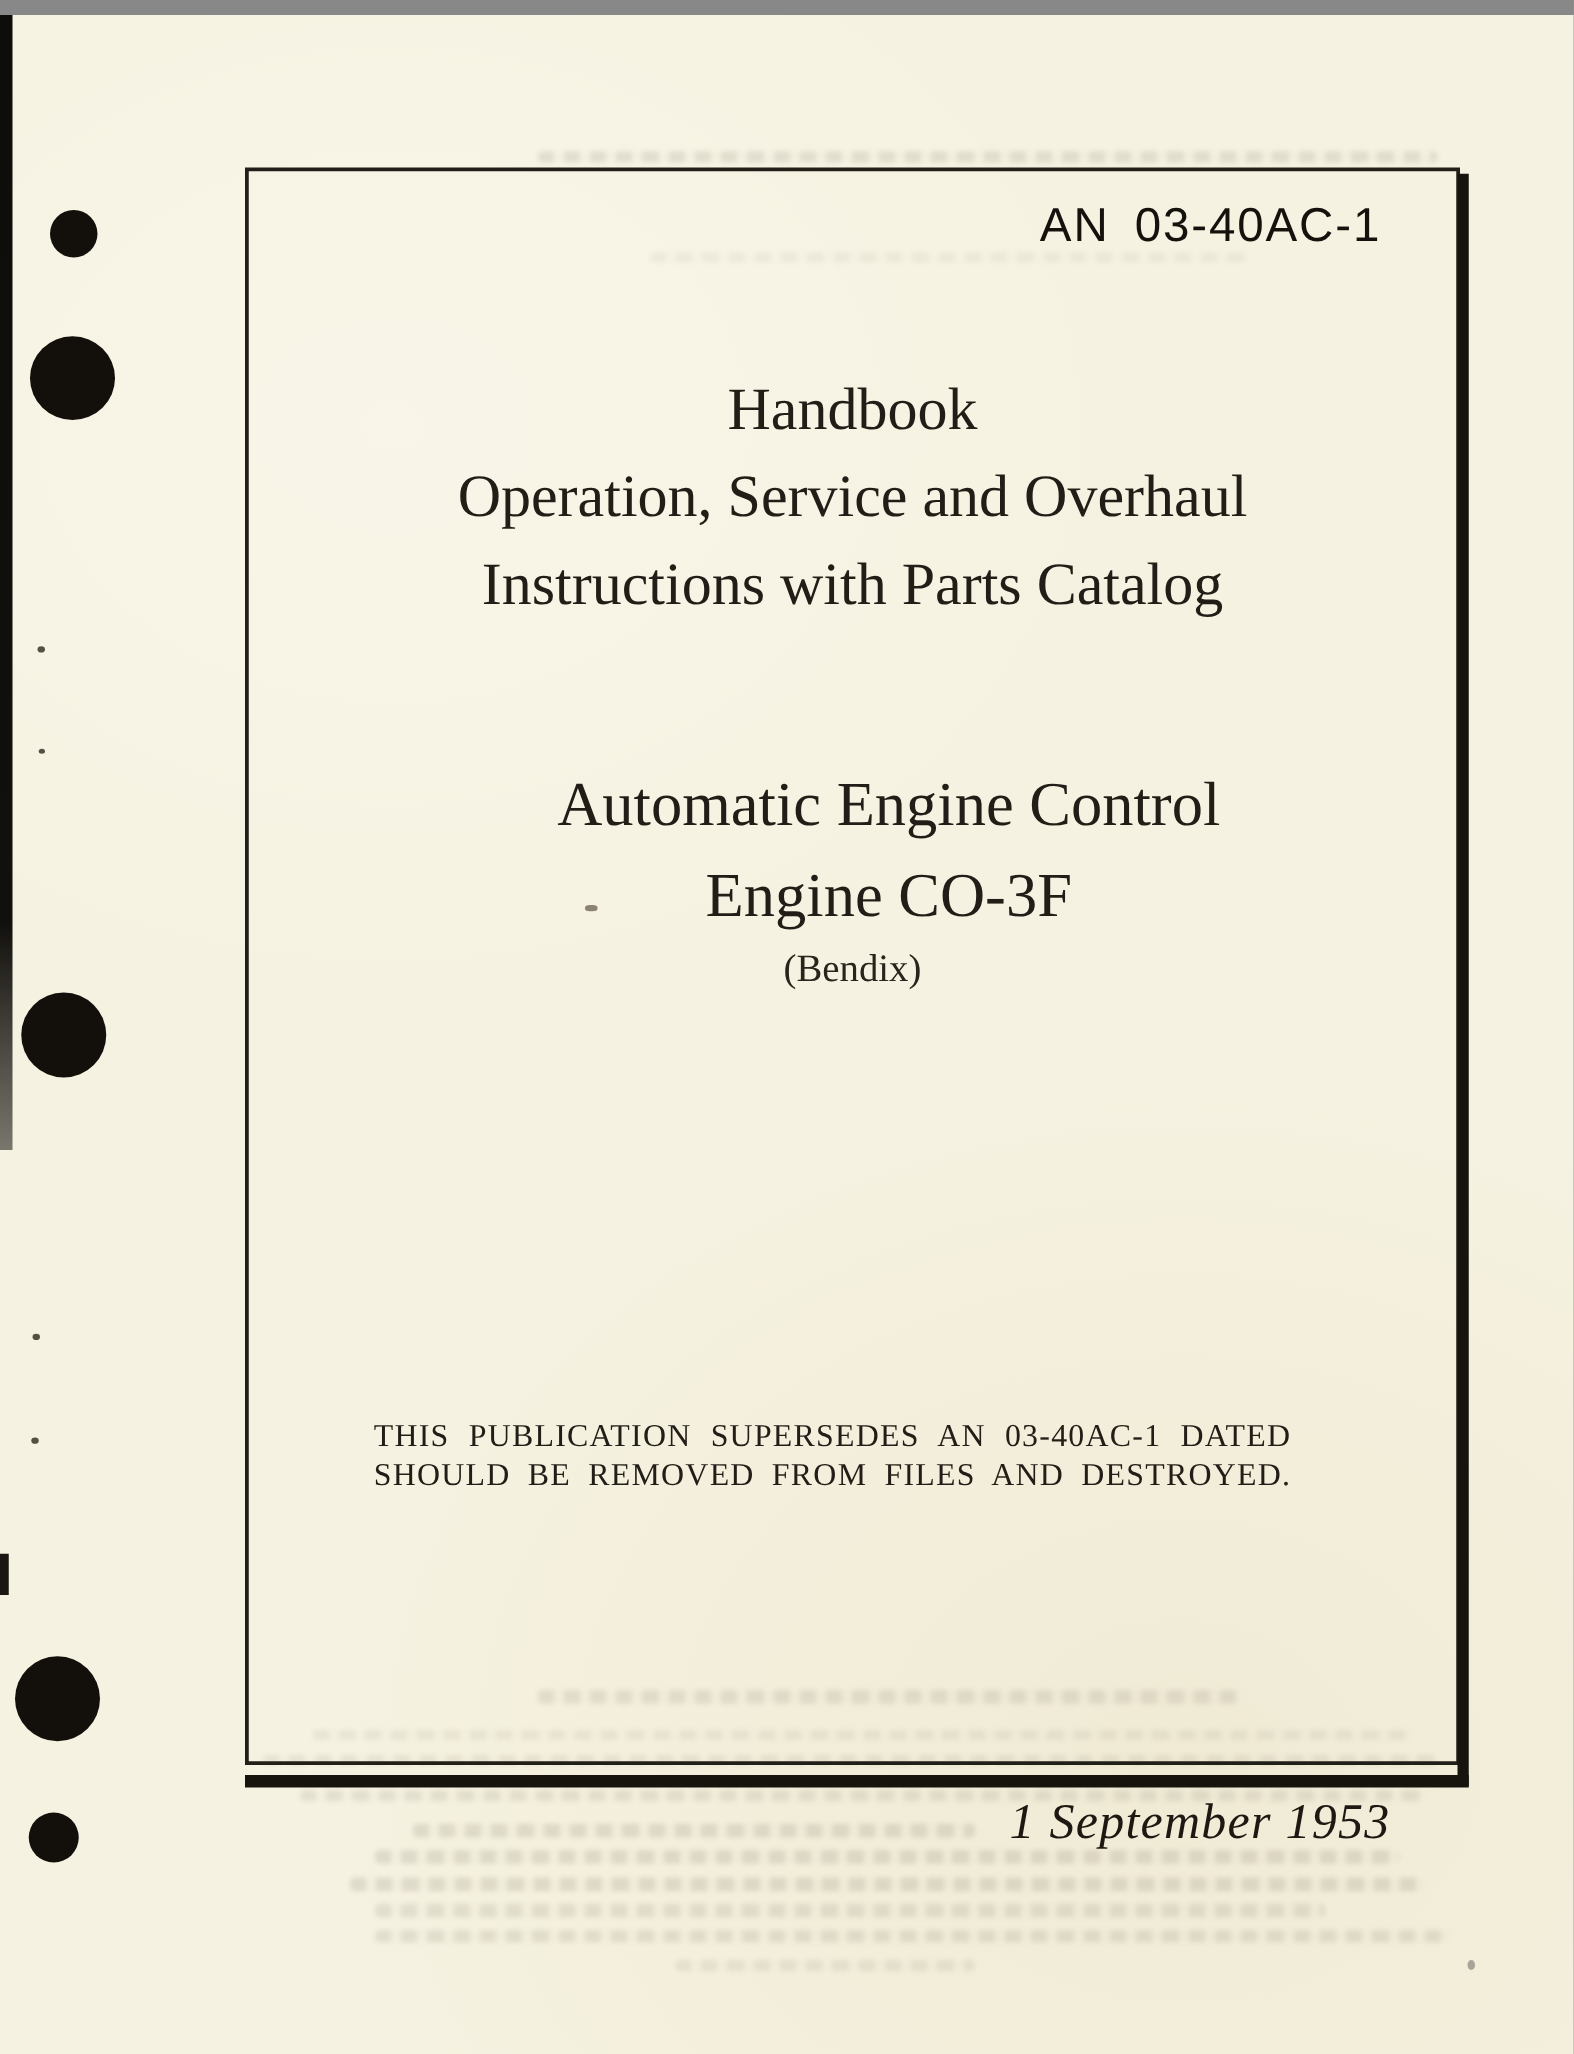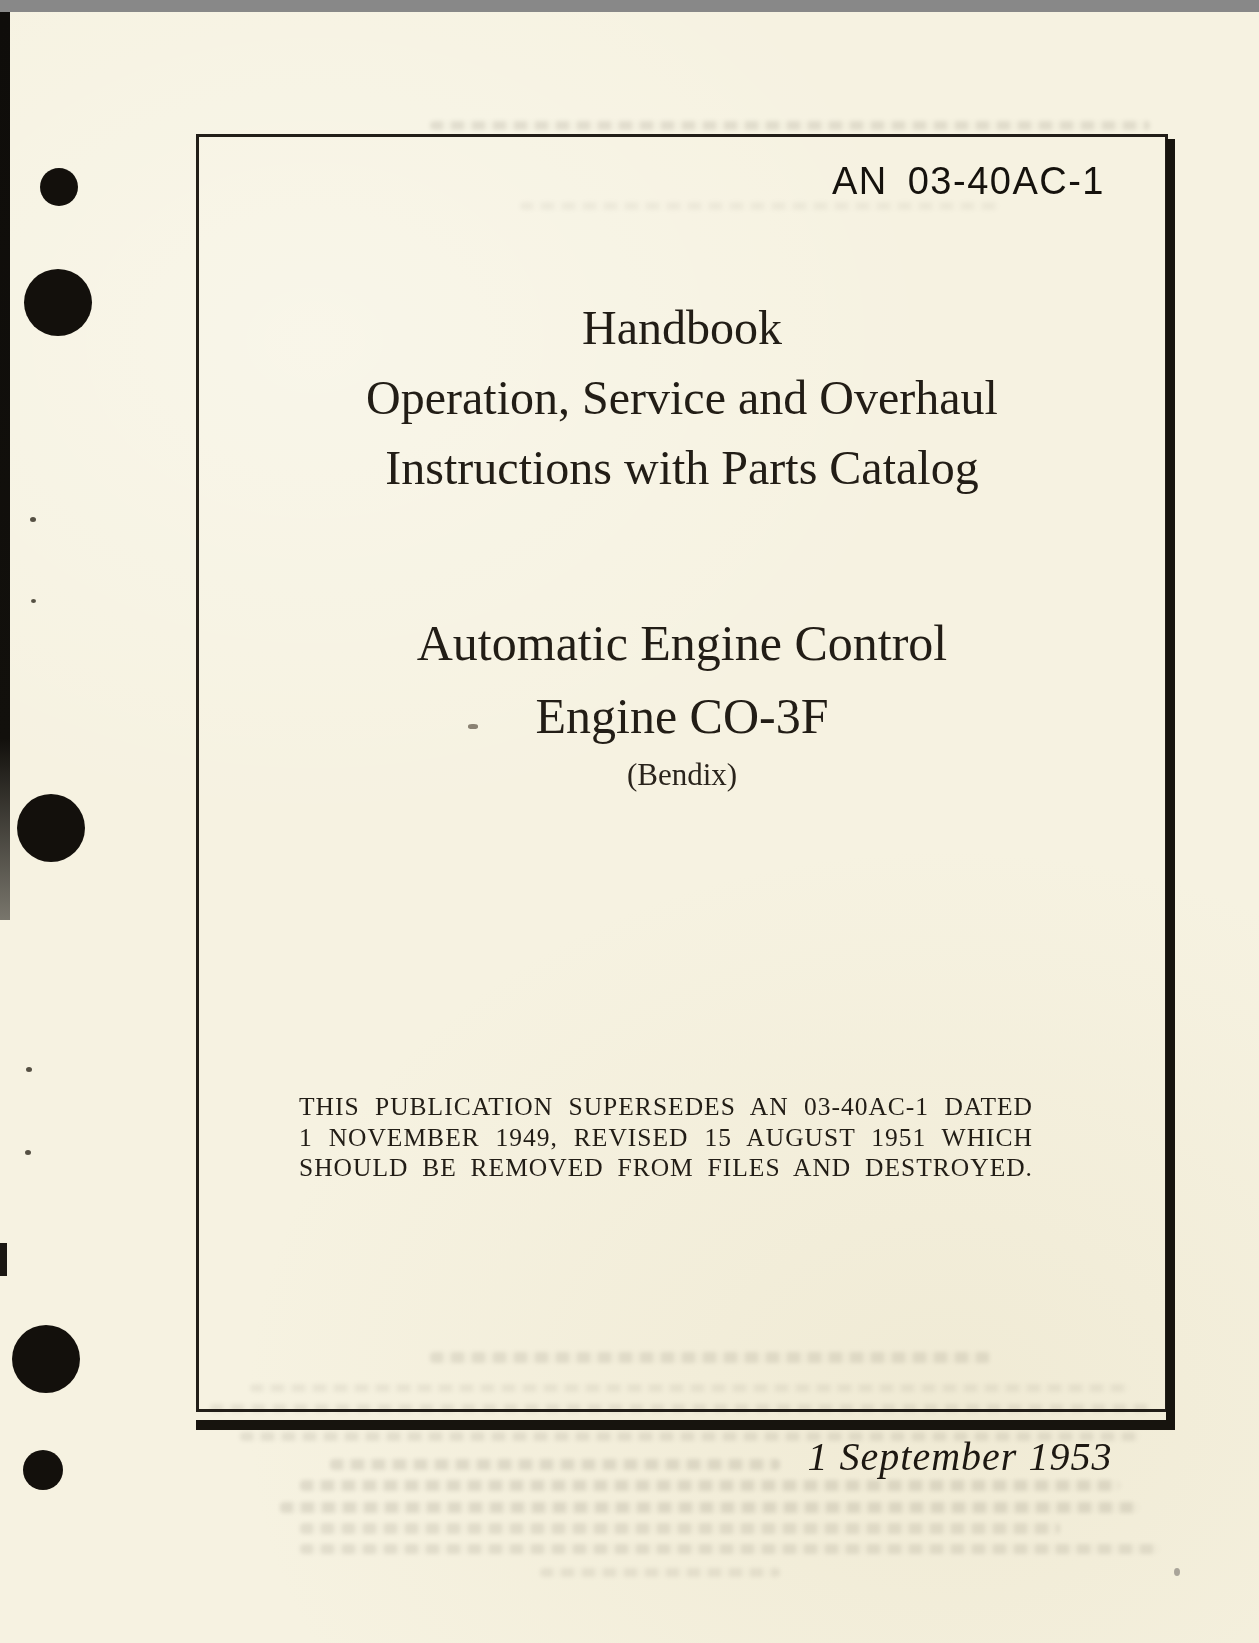--- a/index.html
+++ b/index.html
@@ -48,26 +48,26 @@
 
   
   .doc-number { position:absolute; top:149px; left:640px; width:465px; text-align:right;
     font-family:"Liberation Sans", sans-serif; font-size:38px; line-height:40px;
     letter-spacing:1.5px; word-spacing:8px; color:#15120d; }
 
   .title-block { position:absolute; top:281px; left:196px; width:972px; text-align:center;
     font-size:48px; line-height:70px; color:#221d16; }
 
   .subject-block { position:absolute; top:595px; left:196px; width:972px; text-align:center;
-    font-size:50px; line-height:73px; color:#221d16; }
+    font-size:50px; line-height:73px; color:#221d16;padding-left:29px; }
 
   .manufacturer { position:absolute; top:745px; left:196px; width:972px; text-align:center;
     font-size:31px; color:#2a241c; }
 
-  .supersede { position:absolute; top:1080px; left:299px; width:734px;
+  .supersede { position:absolute; top:1122px; left:299px; width:734px;
     font-size:25.5px; line-height:30.5px; letter-spacing:1px; color:#221d16; }
   .supersede .jline { text-align:justify; text-align-last:justify; }
 
   .authority { position:absolute; top:1251px; left:196px; width:972px; text-align:center;
     font-family:"Liberation Sans", sans-serif; font-size:23.5px; line-height:30px;
     letter-spacing:0.3px; word-spacing:3px; color:#17140f; }
 
   .issue-date { position:absolute; top:1421px; left:760px; width:400px; text-align:center;
     font-style:italic; font-size:40px; letter-spacing:1px; color:#1d1812; }
 
@@ -136,20 +136,19 @@
 
   <div class="subject-block">
     <div>Automatic Engine Control</div>
     <div>Engine CO-3F</div>
   </div>
 
   <div class="manufacturer">(Bendix)</div>
 
   <div class="supersede">
     <div class="jline">THIS PUBLICATION SUPERSEDES AN 03-40AC-1 DATED</div>
-    <div class="jline">1 NOVEMBER 1949, REVISED 15 AUGUST 1951 WHICH</div>
     <div class="jline">SHOULD BE REMOVED FROM FILES AND DESTROYED.</div>
   </div>
 
 
   <div class="issue-date">1 September 1953</div>
 
 </div>
 
 </body></html>

